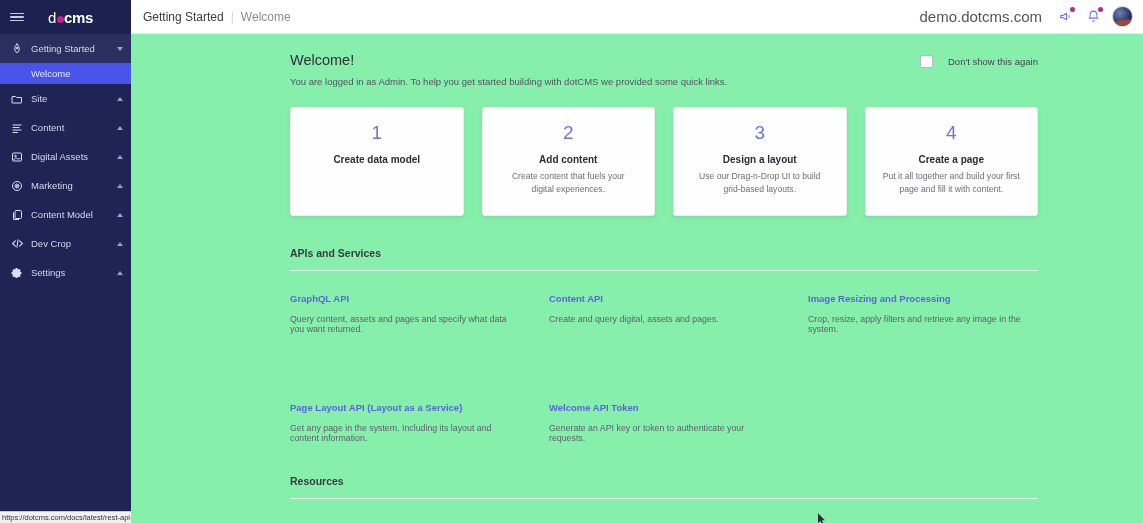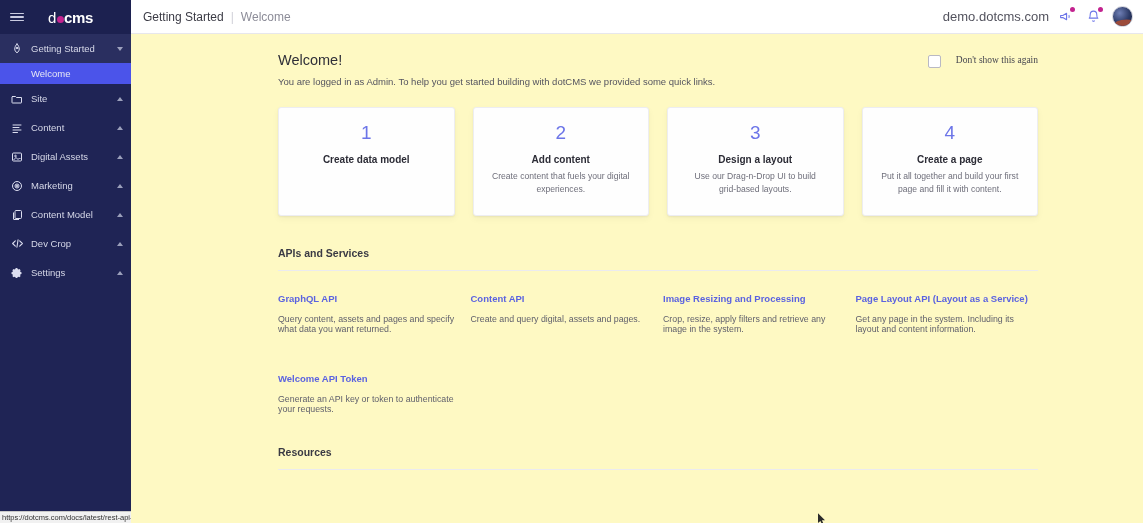--- a/index.html
+++ b/index.html
@@ -102,21 +102,21 @@
     background: #ffffff;
     border-bottom: 1px solid #e7e7ec;
     display: flex; align-items: center;
     padding: 0 10px 0 12px;
   }
   .breadcrumb { display: flex; align-items: center; font-size: 12px; }
   .bc-main { color: #3b3b45; }
   .bc-sep { color: #d0d0d8; margin: 0 7px; }
   .bc-sub { color: #8c8c98; }
   .topbar-spacer { flex: 1; }
-  .site-name { font-size: 13px; color: #53535e; margin-right: 5px; }
+  .site-name { font-size: 15px; color: #53535e; margin-right: 12px; }
   .topicon {
     width: 22px; height: 22px;
     display: flex; align-items: center; justify-content: center;
     position: relative; cursor: pointer; margin-right: 6px;
   }
   .topicon .badge {
     position: absolute; top: 1px; right: 1px;
     width: 5px; height: 5px; border-radius: 50%;
     background: #c3238f;
   }
@@ -132,30 +132,30 @@
     left: -10%; bottom: -22%;
     width: 120%; height: 52%;
     background: #9c4b3a;
     border-radius: 50% 50% 0 0;
     transform: rotate(-12deg);
   }
 
   
   .content {
     flex: 1; overflow: hidden;
-    padding: 0 0 0 0;
-    background: #fef9c3;
+    padding: 0 0 0 12px;
+    background: #86efac;
     position: relative;
   }
   .content-inner { padding: 18px 105px 0 147px; }
   .welcome-row { display: flex; align-items: flex-start; }
   .welcome-left { flex: 1; }
   .welcome-title { font-size: 14.5px; color: #2f2f38; font-weight: 400; margin-bottom: 8px; }
   .welcome-sub { font-size: 9.5px; color: #54545f; }
-  .dontshow { display: flex; align-items: flex-start; gap: 15px; padding-top: 3px; cursor: pointer; font-family: Liberation Serif, serif; }
+  .dontshow { display: flex; align-items: center; gap: 15px; padding-top: 3px; cursor: pointer; }
   .chk {
     width: 13px; height: 13px;
     border: 1px solid #b9b9c4;
     border-radius: 2px; background: #fff;
   }
   .dontshow span { font-size: 9.5px; color: #45454f; white-space: nowrap; }
 
   .cards {
     display: flex; gap: 18px;
     margin-top: 20px;
@@ -175,24 +175,25 @@
   .card-title { font-size: 10px; color: #2c2c36; font-weight: 700; margin-top: 9px; }
   .card-desc { font-size: 8.6px; color: #6e6e7a; line-height: 1.48; margin-top: 5px; }
 
   .section-head {
     font-size: 10.5px; color: #3a3a44; font-weight: 700;
     margin-top: 31px; padding-bottom: 11px;
     border-bottom: 1px solid #ebebef;
   }
   .api-grid {
     display: grid;
-    grid-template-columns: 1fr 1fr 1fr 1fr;
+    grid-template-columns: 1fr 1fr 1fr;
     column-gap: 10px;
     row-gap: 0;
     padding-top: 17px;
+    gap: 29px;
   }
   .api-item { padding-bottom: 34px; }
   .api-link {
     font-size: 9.5px; color: #5b63e0; font-weight: 700;
     cursor: pointer; display: inline-block;
   }
   .api-desc { font-size: 8.8px; color: #5f5f6b; margin-top: 8px; }
 
   
   .cursor {

